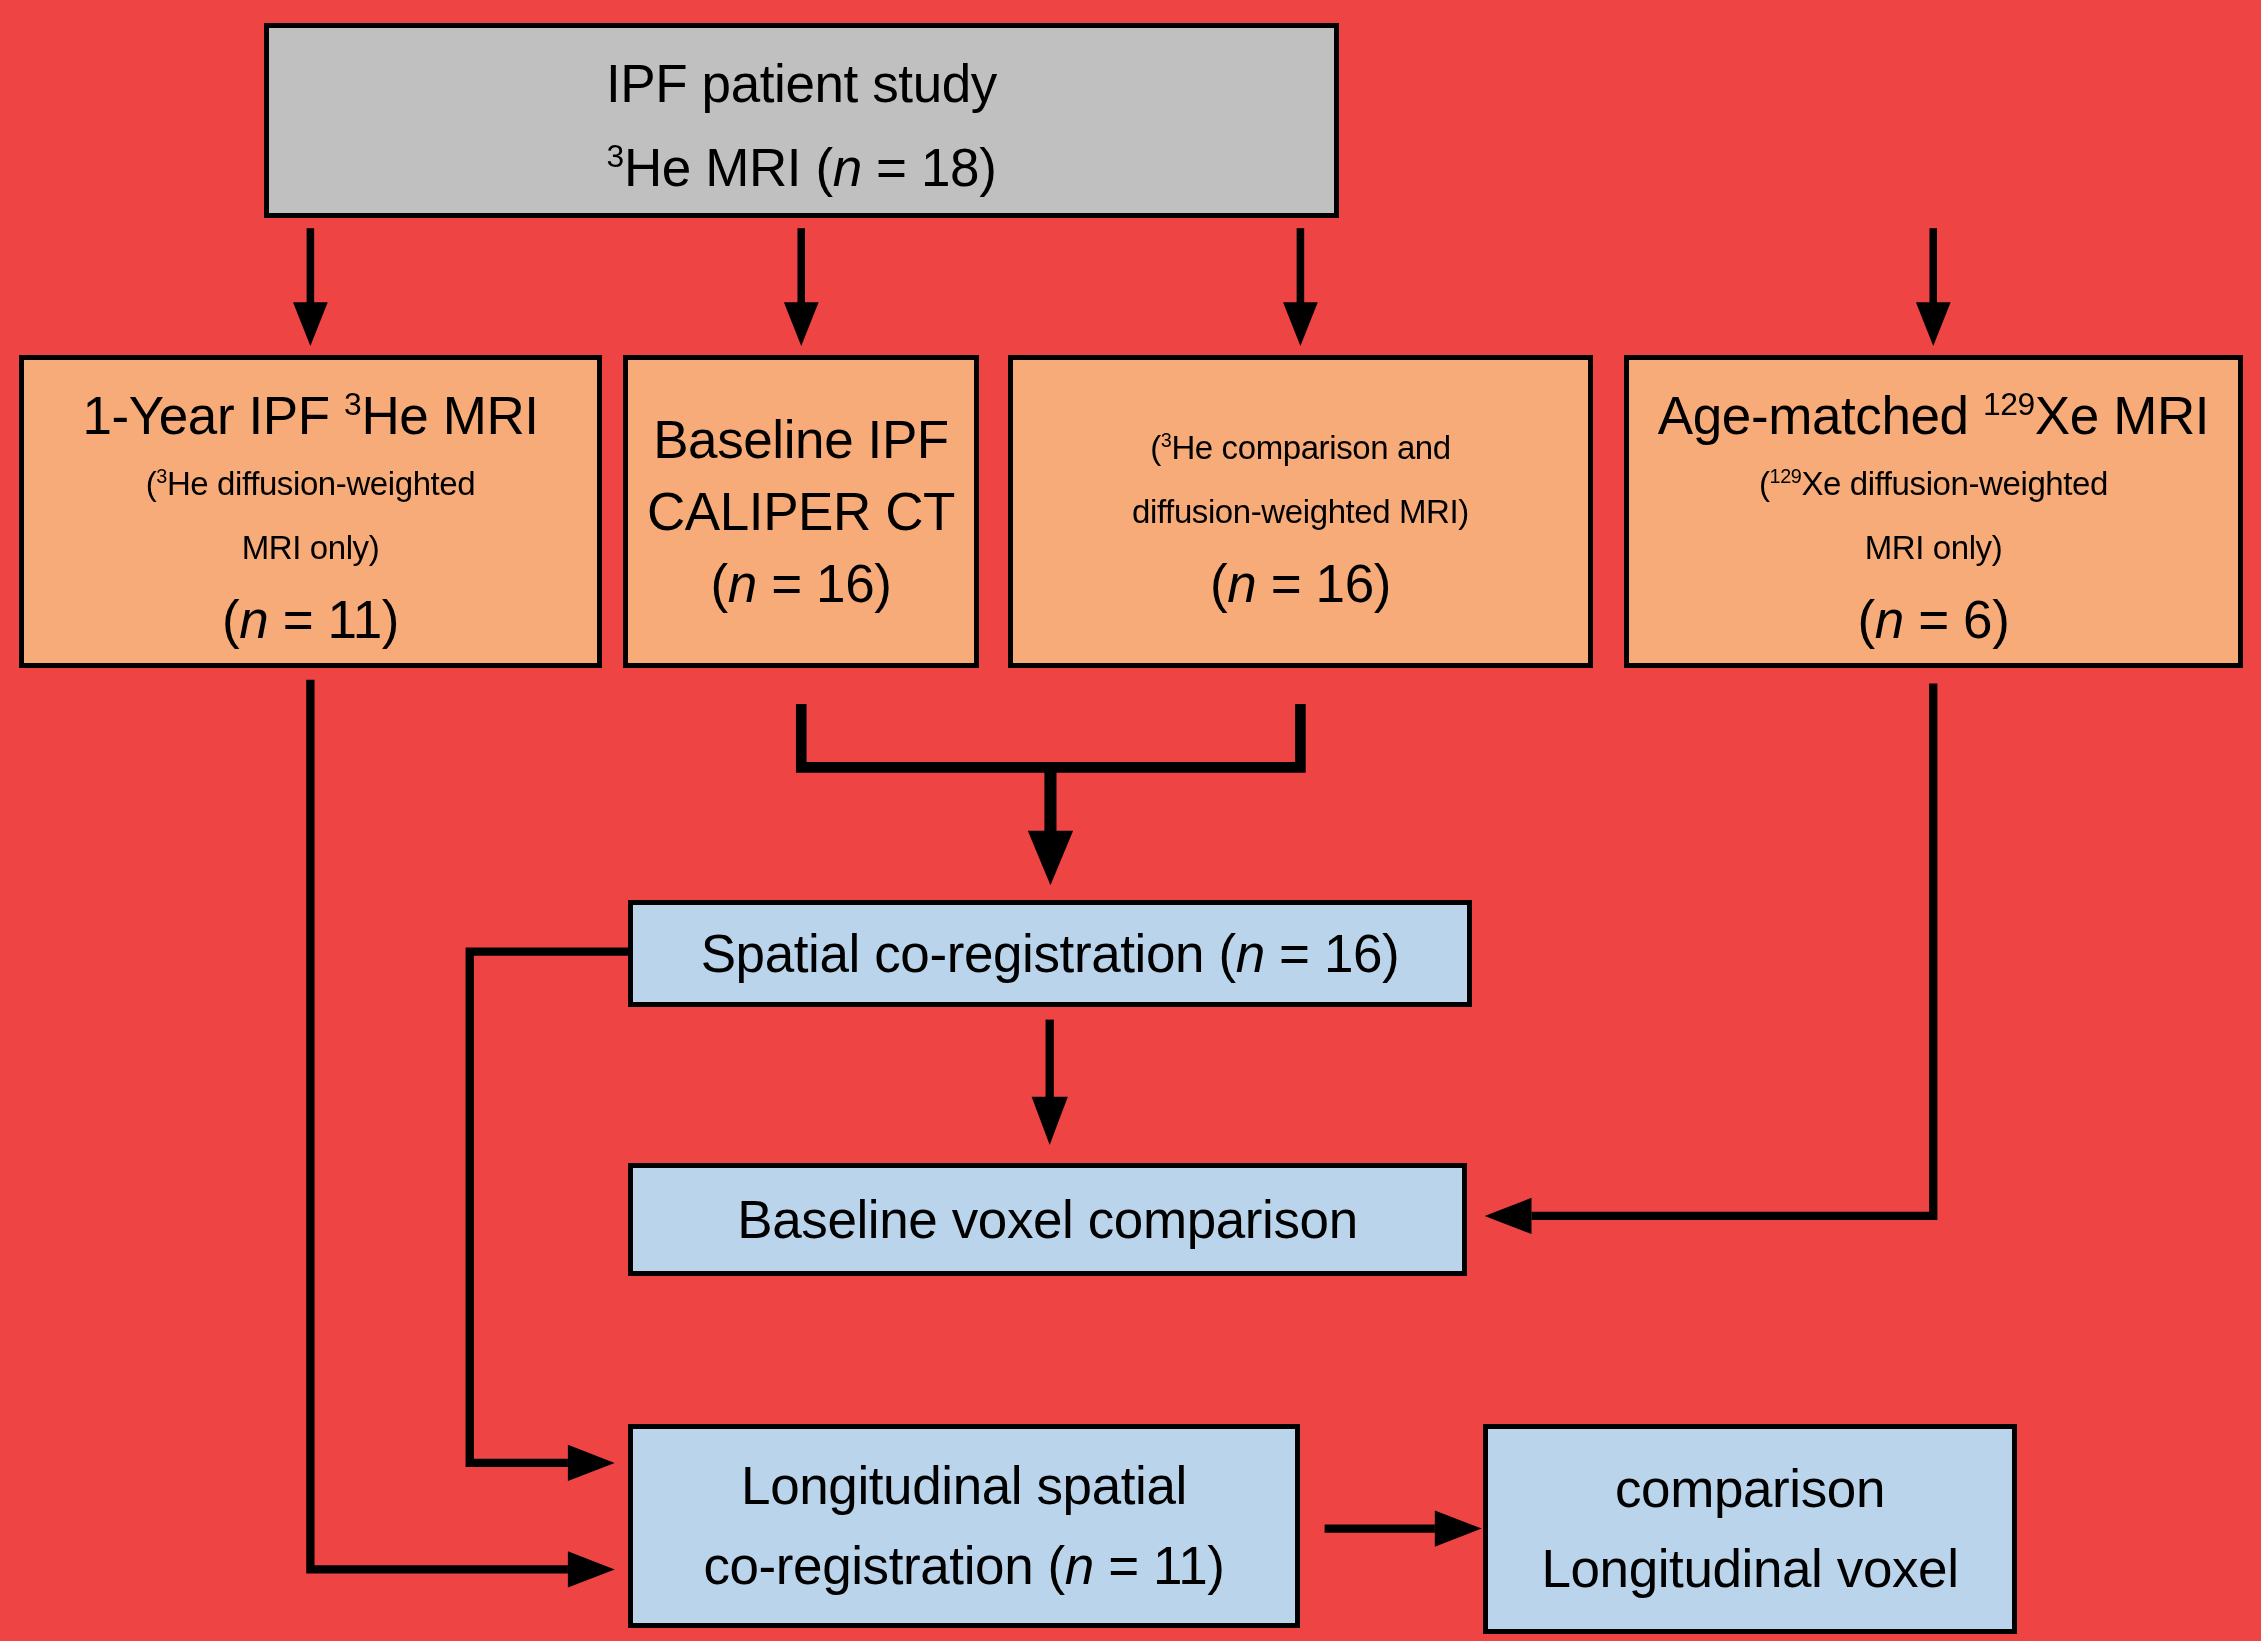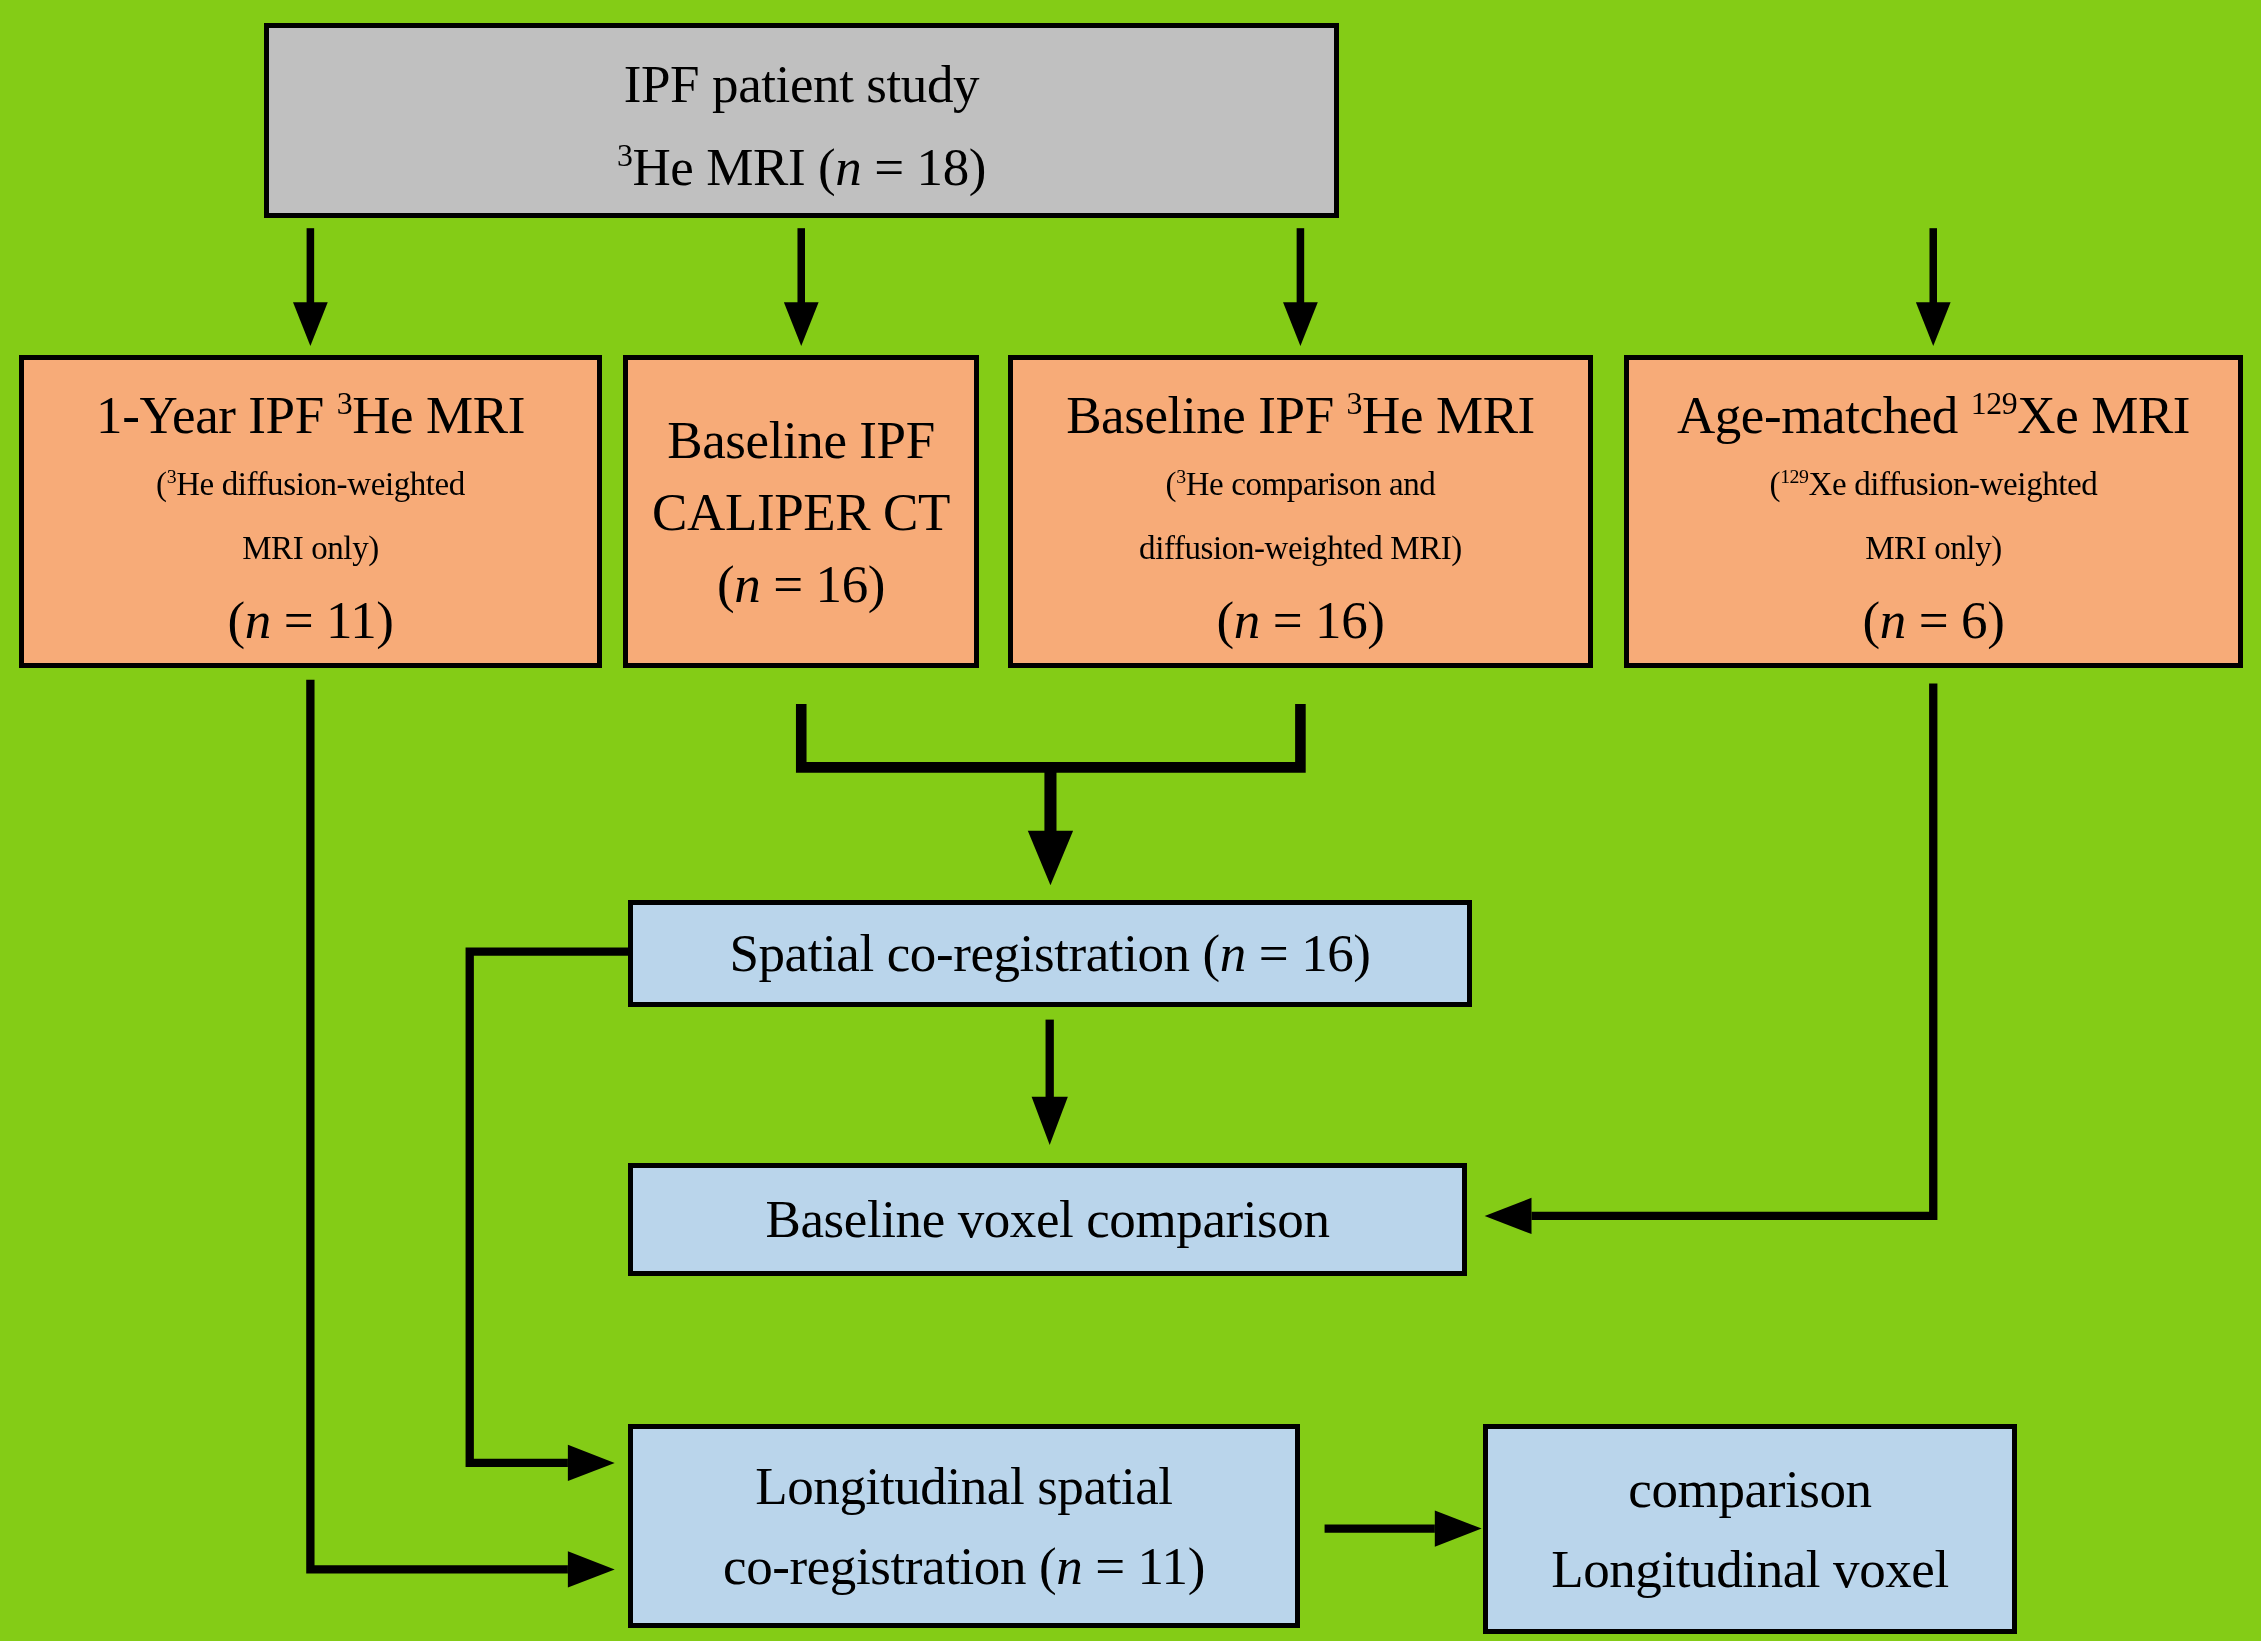--- a/index.html
+++ b/index.html
@@ -1,21 +1,21 @@
 <!DOCTYPE html>
 <html style="font-size:12px"><head>
 <meta charset="utf-8">
 <style>
   html,body{margin:0;padding:0;background:#ffffff;}
   .canvas{
     position:relative;
     width:2261px;
     height:1642px;
-    background:#84cc16;
-    font-family:Liberation Serif, serif;
+    background:#ef4444;
+    font-family:Liberation Sans, sans-serif;
     overflow:hidden;
   }
   svg.connectors{position:absolute;left:0;top:0;}
   .box{
     position:absolute;
     border:5.3px solid #000;
     box-sizing:border-box;
     display:flex;
     flex-direction:column;
     justify-content:center;
@@ -103,21 +103,20 @@
       <div class="line"><span>(</span><span class="it">n</span><span> = 11)</span></div>
     </div>
 
   <div class="box" style="left: 623px; top: 355px; width: 356px; height: 313px; background-color: rgb(247, 171, 120);">
       <div class="line"><span>Baseline IPF</span></div>
       <div class="line"><span>CALIPER CT</span></div>
       <div class="line"><span>(</span><span class="it">n</span><span> = 16)</span></div>
     </div>
 
   <div class="box" style="left: 1008px; top: 355px; width: 585px; height: 313px; background-color: rgb(247, 171, 120);">
-      <div class="line"><span>Baseline IPF </span><span class="sup">3</span><span>He MRI</span></div>
       <div class="line small"><span>(</span><span class="sup">3</span><span>He comparison and</span></div>
       <div class="line small"><span>diffusion-weighted MRI)</span></div>
       <div class="line"><span>(</span><span class="it">n</span><span> = 16)</span></div>
     </div>
 
   <div class="box" style="left: 1624px; top: 355px; width: 619px; height: 313px; background-color: rgb(247, 171, 120);">
       <div class="line"><span>Age-matched </span><span class="sup">129</span><span>Xe MRI</span></div>
       <div class="line small"><span>(</span><span class="sup">129</span><span>Xe diffusion-weighted</span></div>
       <div class="line small"><span>MRI only)</span></div>
       <div class="line"><span>(</span><span class="it">n</span><span> = 6)</span></div>

